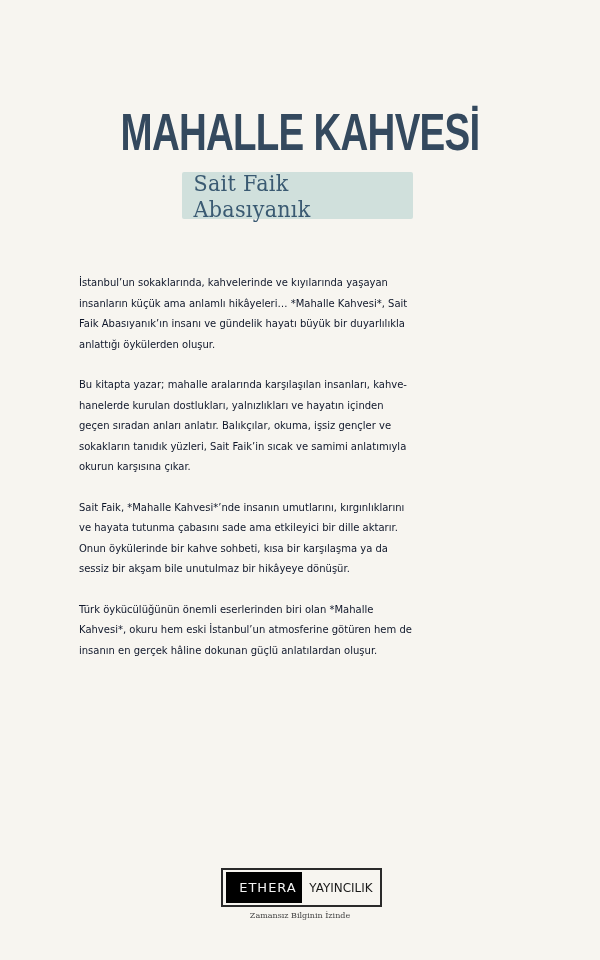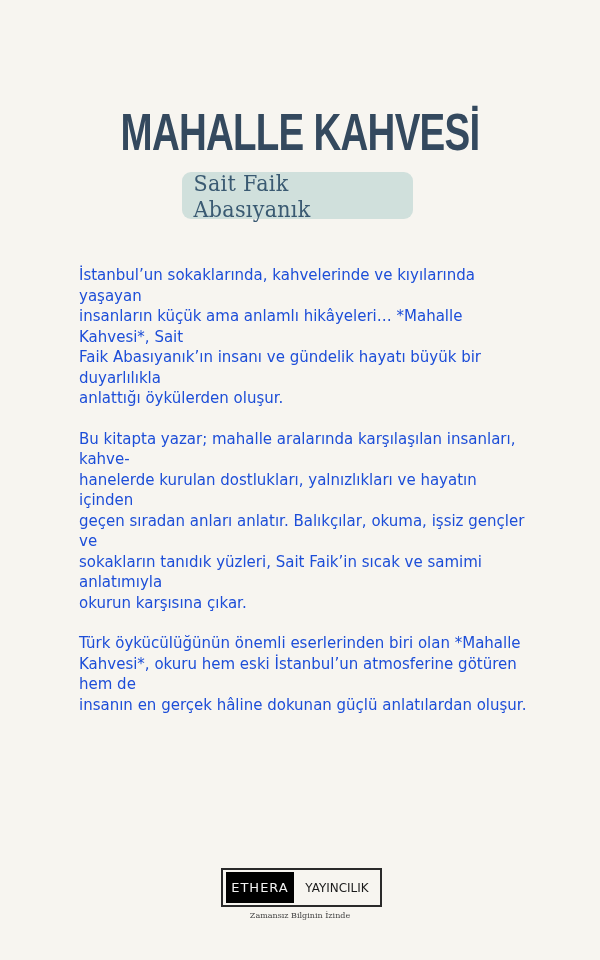--- a/index.html
+++ b/index.html
@@ -22,38 +22,38 @@
     color: #34495e;
     letter-spacing: -1px;
     transform: scaleX(0.74);
     transform-origin: 300px 0;
   }
   .author-badge {
     position: absolute;
     left: 182px; top: 172px;
     width: 231px; height: 47px;
     background: #d0e0dc;
-    border-radius: 9px;
+    border-radius: 2px;
     display: flex; align-items: center; justify-content: center;
   }
   .author-name {
     font-family: "DejaVu Serif", serif;
     font-size: 23px;
     color: #3a5a72;
     letter-spacing: 0.3px;
     transform: scaleX(0.9);
   }
   .body-text {
     position: absolute;
-    left: 79px; top: 265px;
+    left: 79px; top: 273px;
     width: 450px;
     font-family: "DejaVu Sans", sans-serif;
-    font-size: 15px;
+    font-size: 10px;
     line-height: 20.5px;
-    color: #1d4ed8;
+    color: #0f172a;
   }
   .body-text p {
     margin: 0 0 20px 0;
     white-space: pre-line;
   }
   .logo {
     position: absolute;
     left: 221px; top: 868px;
     width: 154px; height: 35px;
     border: 2px solid #2a2a2a;
@@ -64,20 +64,21 @@
   .logo-black {
     background: #000;
     color: #f2f2f2;
     height: 31px;
     width: 68px;
     display: flex; align-items: center; justify-content: center;
     font-family: "DejaVu Sans", sans-serif;
     font-size: 13px;
     letter-spacing: 1px;
     font-weight: normal;
+    padding-left: 8px;
   }
   .logo-right {
     flex: 1;
     text-align: center;
     font-family: "DejaVu Sans", sans-serif;
     font-size: 13px;
     color: #1a1a1a;
     letter-spacing: 0px;
     transform: scaleX(0.92);
   }
@@ -102,20 +103,24 @@
 <div class="body-text">
   <p>İstanbul’un sokaklarında, kahvelerinde ve kıyılarında yaşayan
 insanların küçük ama anlamlı hikâyeleri… *Mahalle Kahvesi*, Sait
 Faik Abasıyanık’ın insanı ve gündelik hayatı büyük bir duyarlılıkla
 anlattığı öykülerden oluşur.</p>
   <p>Bu kitapta yazar; mahalle aralarında karşılaşılan insanları, kahve-
 hanelerde kurulan dostlukları, yalnızlıkları ve hayatın içinden
 geçen sıradan anları anlatır. Balıkçılar, okuma, işsiz gençler ve
 sokakların tanıdık yüzleri, Sait Faik’in sıcak ve samimi anlatımıyla
 okurun karşısına çıkar.</p>
+  <p>Sait Faik, *Mahalle Kahvesi*’nde insanın umutlarını, kırgınlıklarını
+ve hayata tutunma çabasını sade ama etkileyici bir dille aktarır.
+Onun öykülerinde bir kahve sohbeti, kısa bir karşılaşma ya da
+sessiz bir akşam bile unutulmaz bir hikâyeye dönüşür.</p>
   <p>Türk öykücülüğünün önemli eserlerinden biri olan *Mahalle
 Kahvesi*, okuru hem eski İstanbul’un atmosferine götüren hem de
 insanın en gerçek hâline dokunan güçlü anlatılardan oluşur.</p>
 </div>
 
 <div class="logo">
   <div class="logo-black">ETHERA</div>
   <div class="logo-right">YAYINCILIK</div>
 </div>
 

